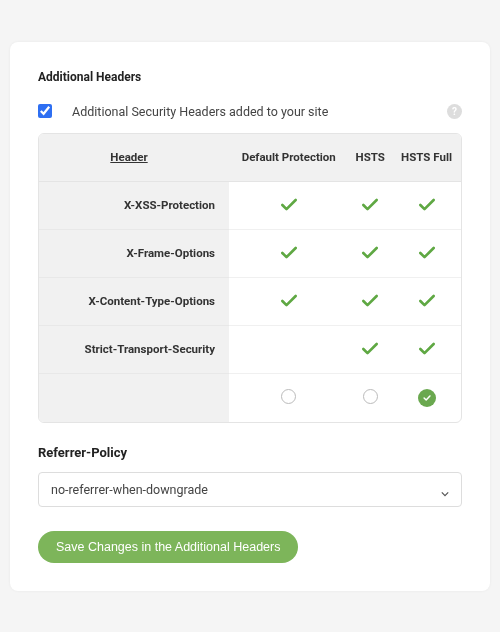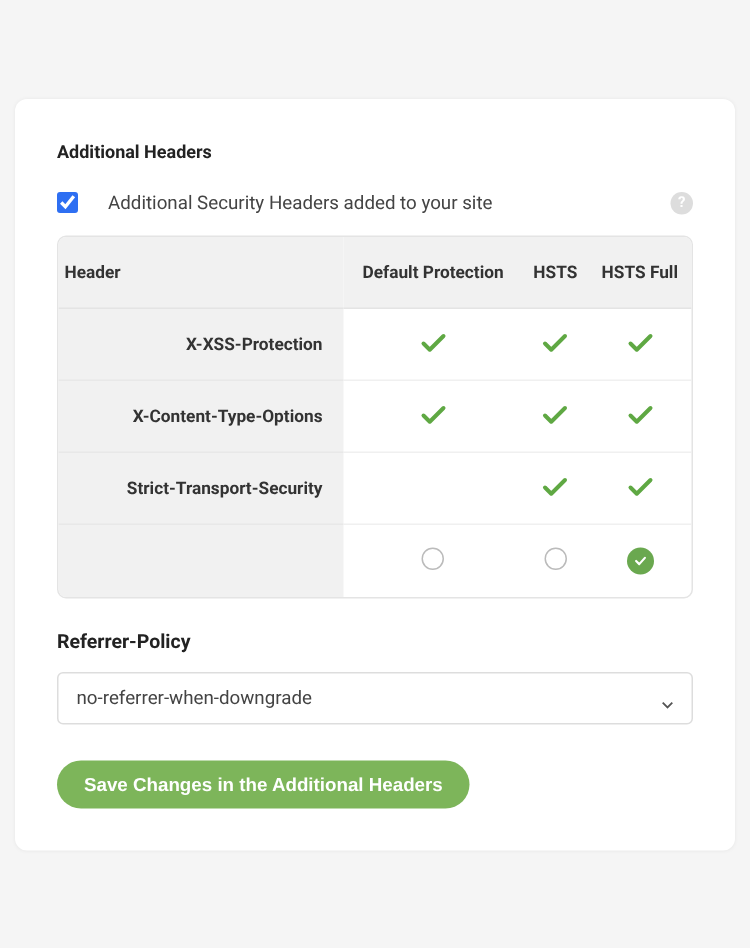--- a/index.html
+++ b/index.html
@@ -71,23 +71,24 @@
   .headers-table thead th {
     background: #f1f1f1;
     font-weight: 700;
     color: #333;
     font-size: 11.5px;
     line-height: 1.25;
     border-bottom: 1px solid #e4e4e4;
     padding: 8px 4px;
   }
   .headers-table .col-header-label {
-    text-align: left;
+    text-align: center;
     padding-right: 14px;
     width: 190px;
+    text-decoration: underline;
   }
   .headers-table tbody td.row-header {
     background: #f1f1f1;
     text-align: right;
     padding-right: 14px;
     font-weight: 700;
     color: #333;
     font-size: 11.5px;
     border-bottom: 1px solid #e8e8e8;
   }
@@ -134,21 +135,21 @@
   }
   .select .caret svg { width: 8px; height: 6px; display: block; }
   .save-btn {
     margin-top: 24px;
     background: #7db55a;
     color: #fff;
     border: none;
     border-radius: 16px;
     padding: 9px 18px;
     font-size: 12.5px;
-    font-weight: 700;
+    font-weight: 400;
     cursor: pointer;
   }
 </style>
 </head>
 <body>
 
 <div class="card">
 
   <h2 class="card-title">Additional Headers</h2>
 
@@ -174,20 +175,32 @@
                 <path d="M4 12 L9 17 L20 6" fill="none" stroke="#5fa843" stroke-width="3.2" stroke-linecap="round" stroke-linejoin="round"></path>
               </svg></span></td>
           <td class="cell"><span class="check-icon"><svg viewBox="0 0 24 24">
                 <path d="M4 12 L9 17 L20 6" fill="none" stroke="#5fa843" stroke-width="3.2" stroke-linecap="round" stroke-linejoin="round"></path>
               </svg></span></td>
           <td class="cell"><span class="check-icon"><svg viewBox="0 0 24 24">
                 <path d="M4 12 L9 17 L20 6" fill="none" stroke="#5fa843" stroke-width="3.2" stroke-linecap="round" stroke-linejoin="round"></path>
               </svg></span></td>
         </tr>
         <tr>
+          <td class="row-header">X-Frame-Options</td>
+          <td class="cell"><span class="check-icon"><svg viewBox="0 0 24 24">
+                <path d="M4 12 L9 17 L20 6" fill="none" stroke="#5fa843" stroke-width="3.2" stroke-linecap="round" stroke-linejoin="round"></path>
+              </svg></span></td>
+          <td class="cell"><span class="check-icon"><svg viewBox="0 0 24 24">
+                <path d="M4 12 L9 17 L20 6" fill="none" stroke="#5fa843" stroke-width="3.2" stroke-linecap="round" stroke-linejoin="round"></path>
+              </svg></span></td>
+          <td class="cell"><span class="check-icon"><svg viewBox="0 0 24 24">
+                <path d="M4 12 L9 17 L20 6" fill="none" stroke="#5fa843" stroke-width="3.2" stroke-linecap="round" stroke-linejoin="round"></path>
+              </svg></span></td>
+        </tr>
+        <tr>
           <td class="row-header">X-Content-Type-Options</td>
           <td class="cell"><span class="check-icon"><svg viewBox="0 0 24 24">
                 <path d="M4 12 L9 17 L20 6" fill="none" stroke="#5fa843" stroke-width="3.2" stroke-linecap="round" stroke-linejoin="round"></path>
               </svg></span></td>
           <td class="cell"><span class="check-icon"><svg viewBox="0 0 24 24">
                 <path d="M4 12 L9 17 L20 6" fill="none" stroke="#5fa843" stroke-width="3.2" stroke-linecap="round" stroke-linejoin="round"></path>
               </svg></span></td>
           <td class="cell"><span class="check-icon"><svg viewBox="0 0 24 24">
                 <path d="M4 12 L9 17 L20 6" fill="none" stroke="#5fa843" stroke-width="3.2" stroke-linecap="round" stroke-linejoin="round"></path>
               </svg></span></td>

